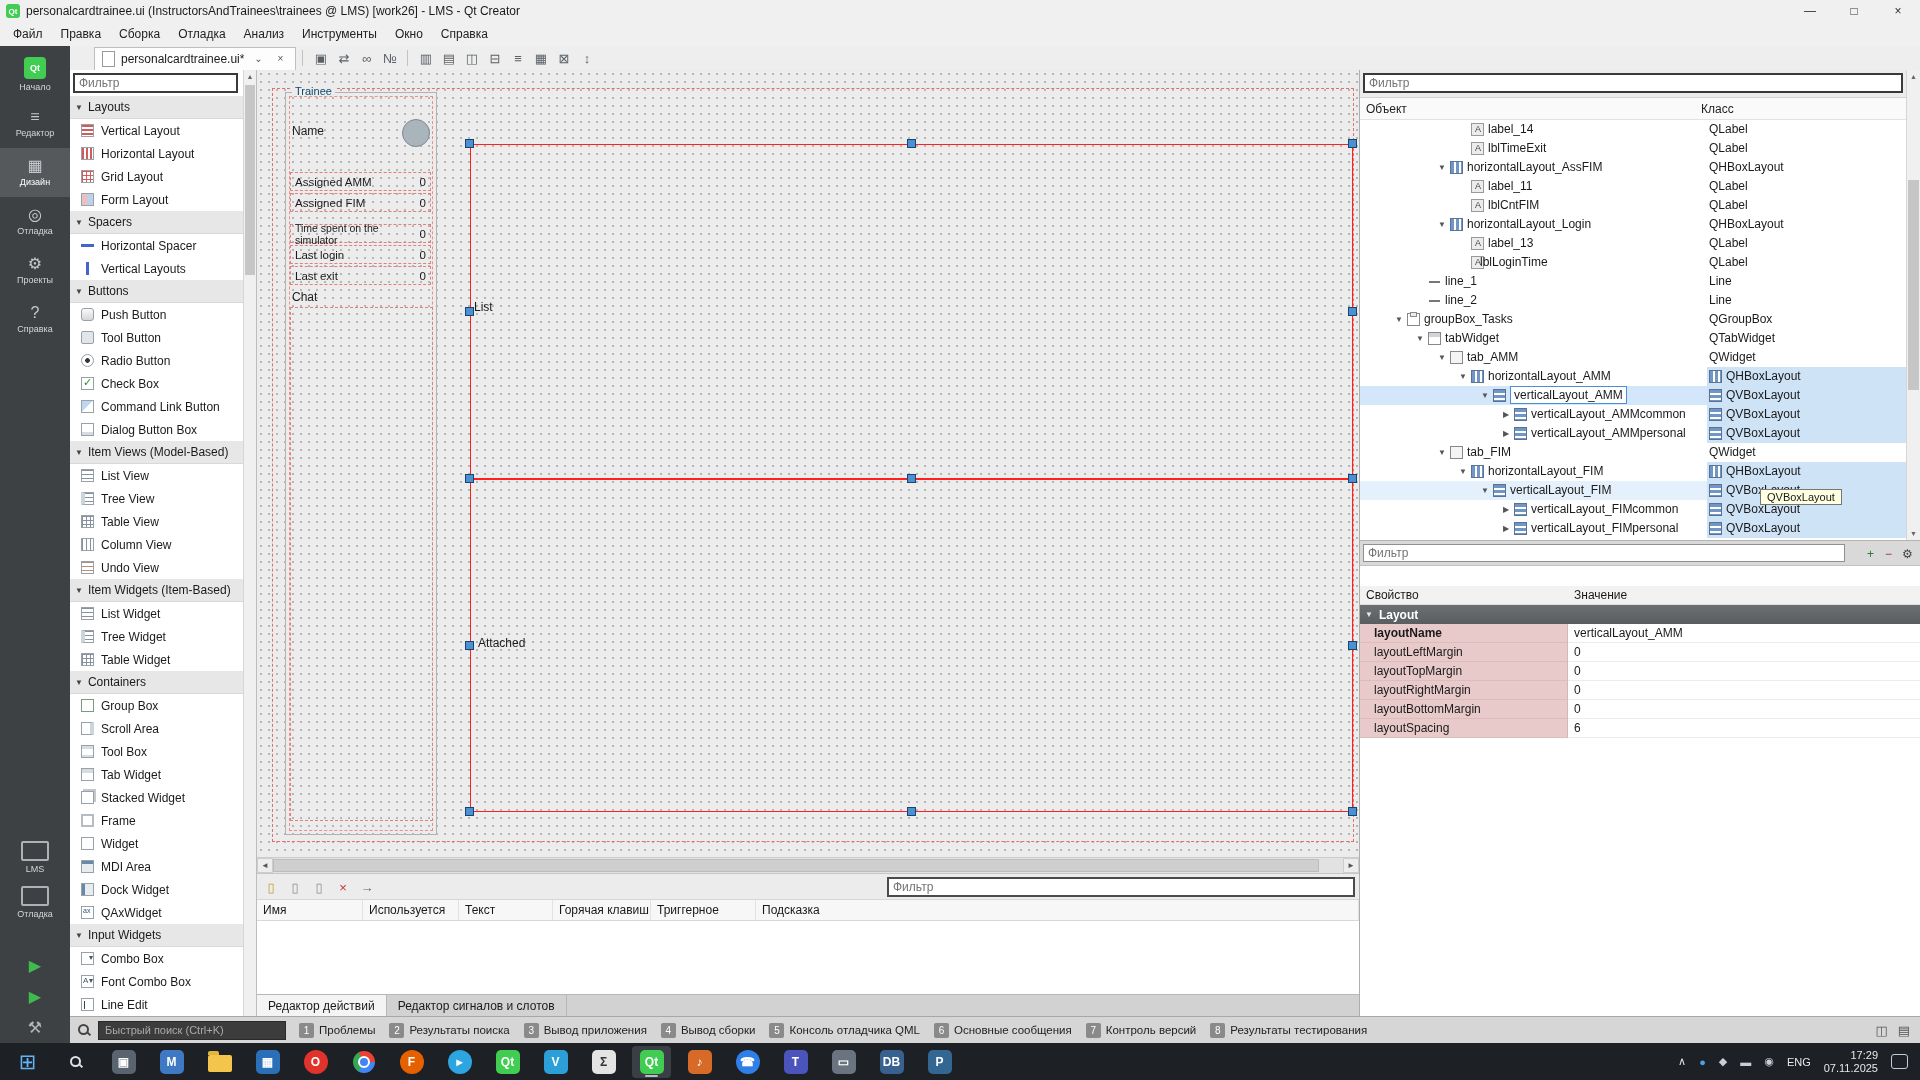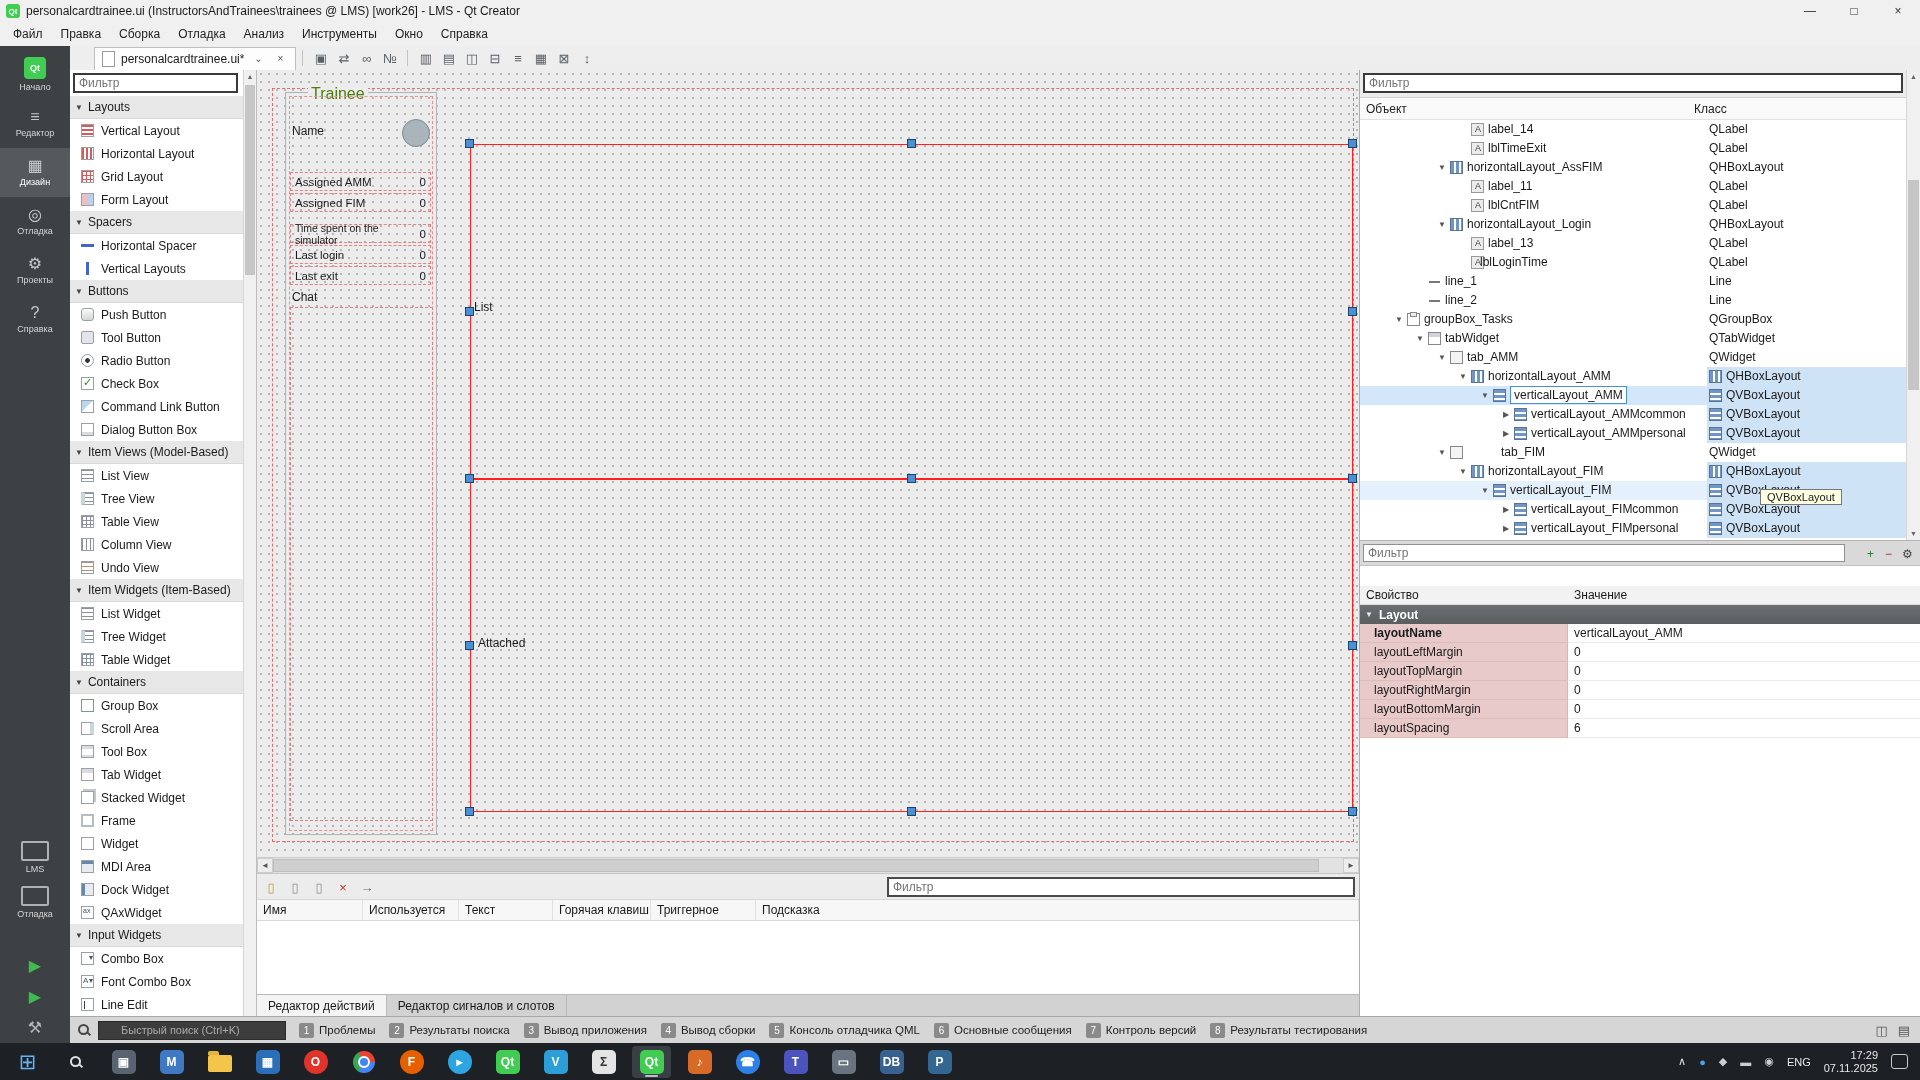--- a/index.html
+++ b/index.html
@@ -80,21 +80,21 @@
   .wi-lineedit::after{content:"";position:absolute;left:2px;top:2px;width:1px;height:8px;background:#345}
   #wb-scroll{position:absolute;right:0;top:0;width:13px;height:946px;background:#f0f0f0;border-left:1px solid #d6d6d6;box-sizing:border-box}
   .sb-arrow{height:13px;display:flex;align-items:center;justify-content:center;font-size:7px;color:#666}
   #wb-thumb{position:absolute;left:1px;right:1px;top:15px;height:190px;background:#c6c6c6}
 
   
   #canvas-area{position:absolute;left:257px;top:70px;width:1102px;height:946px;background:#ececec;border-right:1px solid #aeaeae;box-sizing:border-box}
   #canvas{position:absolute;left:0;top:0;width:1102px;height:787px;background-color:#ececec;background-image:radial-gradient(#b6b6b6 0.8px,transparent 1px);background-size:8px 8px;overflow:hidden}
   #form-outline{position:absolute;left:15px;top:18px;width:1080px;height:752px;border:1px dashed #e07070}
   .qgroup{position:absolute;border:1px solid #b2b2b2}
-  .qgroup-title{position:absolute;left:22px;top:-8px;background:#ececec;padding:0 3px;font-size:16px;color:#4d7c0f}
+  .qgroup-title{position:absolute;left:6px;top:-8px;background:#ececec;padding:0 3px;font-size:11px;color:#0c4a6e}
   .qgroup-inner{position:absolute;inset:3px;border:1px dashed #e79090;pointer-events:none}
   #trainee-group{left:28px;top:22px;width:150px;height:741px}
   .t-label{position:absolute;font-size:12px;color:#222}
   #t-name-circle{position:absolute;left:116px;top:26px;width:26px;height:26px;border-radius:50%;background:#a9b4bb;border:1px solid #7d8a92}
   .t-row{position:absolute;left:4px;width:141px;height:19px;border:1px dashed #e08080;display:flex;align-items:center;justify-content:space-between;padding:0 4px;box-sizing:border-box;font-size:11.5px;background:rgba(255,255,255,0.0)}
   #t-chat-box{position:absolute;left:4px;top:214px;width:141px;height:512px;border:1px dashed #e08080}
   #tasks-group{left:196px;top:22px;width:900px;height:741px}
   .form-tab{position:absolute;display:flex;align-items:center;justify-content:center;font-size:12px;border:1px solid #9a9a9a;box-sizing:border-box}
   #tab-amm{left:10px;top:22px;width:42px;height:24px;background:#ececec;border-bottom:none;z-index:2}
   #tab-fim{left:52px;top:25px;width:42px;height:21px;background:#dcdcdc}
@@ -164,21 +164,21 @@
   .pe-row{display:flex;height:19px;font-size:12px}
   .pe-name{width:208px;background:#e9caca;border-bottom:1px solid #ddbcbc;border-right:1px solid #d6b6b6;padding-left:14px;line-height:19px;box-sizing:border-box;white-space:nowrap;overflow:hidden}
   .pe-name.bold{font-weight:bold}
   .pe-val{flex:1;background:#fff;border-bottom:1px solid #ececec;padding-left:6px;line-height:19px;white-space:nowrap}
 
   
   #statusbar{position:absolute;left:70px;top:1016px;width:1850px;height:27px;background:#d6d6d6;border-top:1px solid #a8a8a8;display:flex;align-items:center;gap:7px;padding-left:7px;box-sizing:border-box}
   .mag{position:relative;width:14px;height:14px;display:inline-block;flex:none}
   .mag::before{content:"";position:absolute;left:1px;top:1px;width:7px;height:7px;border:2px solid currentColor;border-radius:50%}
   .mag::after{content:"";position:absolute;left:10px;top:10px;width:4px;height:2px;background:currentColor;transform:rotate(45deg)}
-  #status-search{width:188px;height:19px;background:#3c3c3c;border:1px solid #2a2a2a;color:#ddd;font-size:11px;padding:0 22px;box-sizing:border-box;font-family:"Liberation Sans",sans-serif}
+  #status-search{width:188px;height:19px;background:#3c3c3c;border:1px solid #2a2a2a;color:#ddd;font-size:11px;padding:0 6px;box-sizing:border-box;font-family:"Liberation Sans",sans-serif}
   #status-search::placeholder{color:#aaa}
   .panel-btn{height:21px;display:flex;align-items:center;gap:5px;padding:0 6px;font-size:11.5px;color:#222}
   .panel-num{width:15px;height:15px;background:#8a8a8a;color:#fff;font-size:10px;display:flex;align-items:center;justify-content:center;border-radius:2px;flex:none}
   #status-right{margin-left:auto;display:flex;gap:10px;padding-right:10px;color:#555;font-size:13px}
 
   
   #taskbar{position:absolute;left:0;top:1043px;width:1920px;height:37px;background:#1d2025;display:flex;align-items:center;color:#e8e8e8}
   #tb-apps{display:flex;align-items:center;gap:9px;padding-left:8px}
   .tb-app{width:39px;height:32px;display:flex;align-items:center;justify-content:center;border-radius:4px;position:relative;flex:none}
   .tb-app.active{background:#3a3f46}
@@ -546,21 +546,21 @@
         <div class="b-tab">Редактор сигналов и слотов</div>
       </div>
   </div>
 
   <div id="right-panel">
     <div id="oi-filter-row">
       <input id="oi-filter" placeholder="Фильтр" style="">
     </div>
     <div id="oi-header">
       <span class="oi-h" style="left:6px">Объект</span>
-      <span class="oi-h" style="left:334px">Класс</span>
+      <span class="oi-h" style="left:341px">Класс</span>
     </div>
     <div id="oi-rows">
         <div class="oi-row">
           <span class="oi-ic ic-label" style="left: 111px;"></span>
           <span class="oi-name" style="left: 128px;">label_14</span>
           <div class="oi-class">
             <span>QLabel</span>
           </div>
         </div>
         <div class="oi-row">
@@ -684,21 +684,21 @@
           <span class="oi-ic ic-vlayout" style="left: 154px;"></span>
           <span class="oi-name" style="left: 171px;">verticalLayout_AMMpersonal</span>
           <div class="oi-class hl">
             <span class="oi-ic ic-vlayout"></span>
             <span>QVBoxLayout</span>
           </div>
         </div>
         <div class="oi-row">
           <span class="oi-exp" style="left: 76px;">▼</span>
           <span class="oi-ic ic-widget" style="left: 90px;"></span>
-          <span class="oi-name" style="left: 107px; margin-left: 34px;">tab_FIM</span>
+          <span class="oi-name" style="left: 107px;">tab_FIM</span>
           <div class="oi-class">
             <span>QWidget</span>
           </div>
         </div>
         <div class="oi-row">
           <span class="oi-exp" style="left: 97px;">▼</span>
           <span class="oi-ic ic-hlayout" style="left: 111px;"></span>
           <span class="oi-name" style="left: 128px;">horizontalLayout_FIM</span>
           <div class="oi-class hl">
             <span class="oi-ic ic-hlayout"></span>

